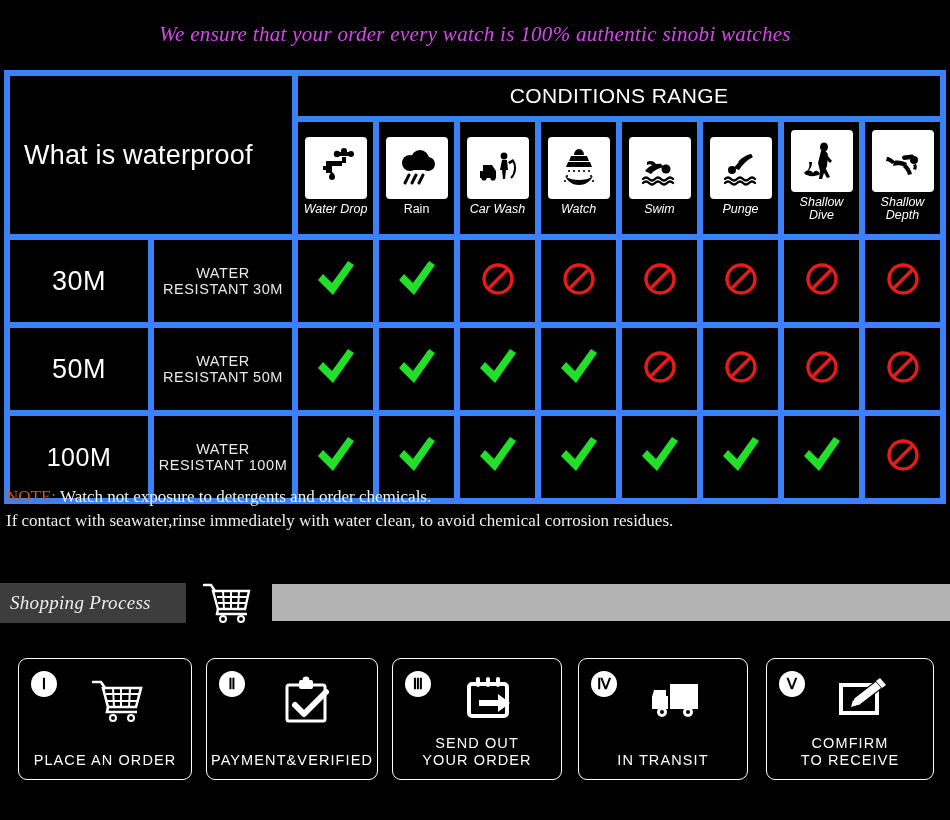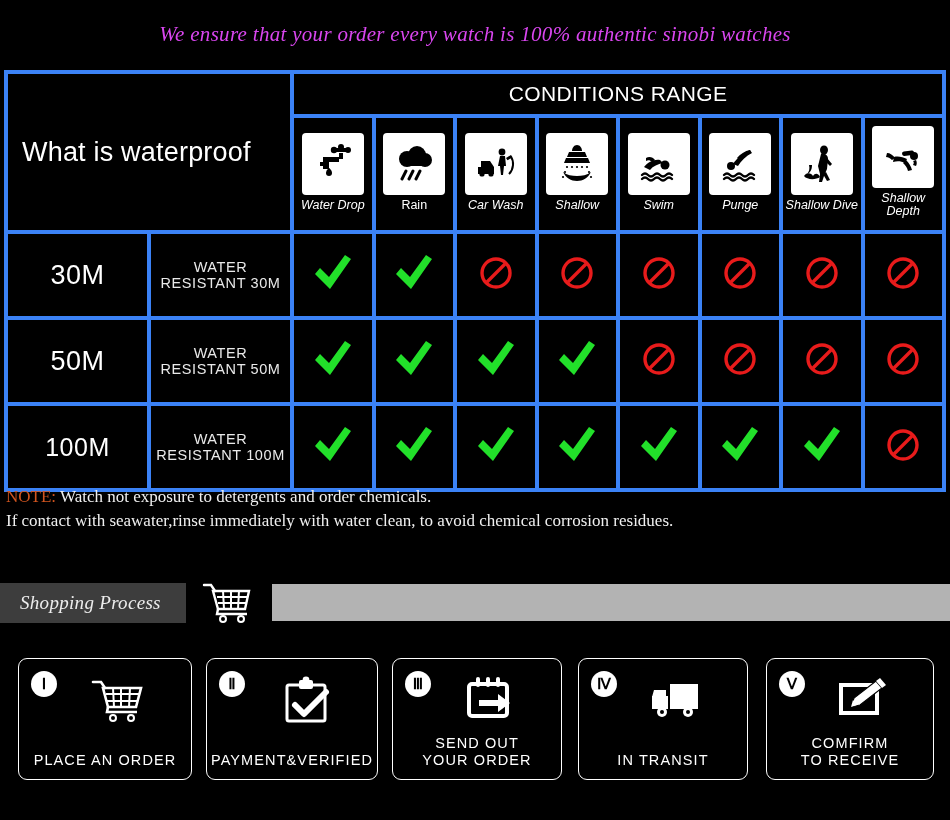--- a/index.html
+++ b/index.html
@@ -15,21 +15,21 @@
     font-family:"Liberation Serif", serif;font-style:italic;
     font-size:21px;color:#d946ef;letter-spacing:.3px;white-space:nowrap;
   }
 
   
   .wp-table{
     position:absolute;left:4px;top:70px;width:942px;
     border-collapse:collapse;table-layout:fixed;
   }
   .wp-table td,.wp-table th{
-    border:4px solid #3b82f6;padding:0;vertical-align:middle;
+    border:6px solid #3b82f6;padding:0;vertical-align:middle;
     background:#000;
   }
   .hdr-left{
     background:#17171b;height:152px;
     width:282px;
   }
   .hdr-left .hl-txt{
     font-size:27px;color:#fff;font-weight:400;padding-left:14px;
     letter-spacing:.2px;
   }
@@ -77,21 +77,21 @@
   .note .lbl{color:#d2551f;}
 
   
   .sp-band{position:absolute;left:0;top:583px;width:950px;height:40px;}
   .sp-dark{
     position:absolute;left:0;top:0;width:186px;height:40px;background:#3d3d3d;
     display:flex;align-items:center;
   }
   .sp-title{
     font-family:"Liberation Serif", serif;font-style:italic;font-size:19px;
-    color:#ededed;padding-left:20px;letter-spacing:.3px;
+    color:#ededed;padding-left:10px;letter-spacing:.3px;
   }
   .sp-cart{position:absolute;left:196px;top:-4px;width:62px;height:48px;}
   .sp-grey{
     position:absolute;left:272px;top:1px;width:678px;height:37px;background:#b3b3b3;
   }
 
   
   .steps{position:absolute;left:0;top:658px;width:950px;height:125px;}
   .step{
     position:absolute;top:0;height:120px;border:1.6px solid #ffffff;
@@ -187,21 +187,21 @@
                   <circle cx="28" cy="26" r="1.1"></circle>
                 <circle cx="33" cy="26" r="1.1"></circle>
                 <circle cx="11" cy="31" r="1.1"></circle>
                   <circle cx="35" cy="31" r="1.1"></circle>
                 <circle cx="9" cy="36" r="1.1"></circle>
                   <circle cx="37" cy="36" r="1.1"></circle>
               </g>
               <path d="M9 31c3 6 8 9 14 9s11-3 14-9c-4 3-9 4-14 4s-10-1-14-4z" fill="#000"></path>
             </svg>
           </div>
-          <div class="ic-lab">Shallow</div>
+          <div class="ic-lab">Watch</div>
         </td>
         <td class="icon-cell">
           <div class="ic-box">
             <svg width="46" height="46" viewBox="0 0 46 46">
               <circle cx="29" cy="24" r="4.5" fill="#000"></circle>
               <path d="M8 26c4-5 10-8 16-7l3 3c-5 1-10 3-13 7z" fill="#000"></path>
               <path d="M10 17c3-2 7-1 9 2l-3 2c-2-2-4-2-6-1z" fill="#000"></path>
               <g stroke="#000" stroke-width="2.4" fill="none" stroke-linecap="round">
                 <path d="M6 34q3-3 6 0t6 0 6 0 6 0 6 0"></path>
                 <path d="M6 38q3-3 6 0t6 0 6 0 6 0 6 0"></path>

